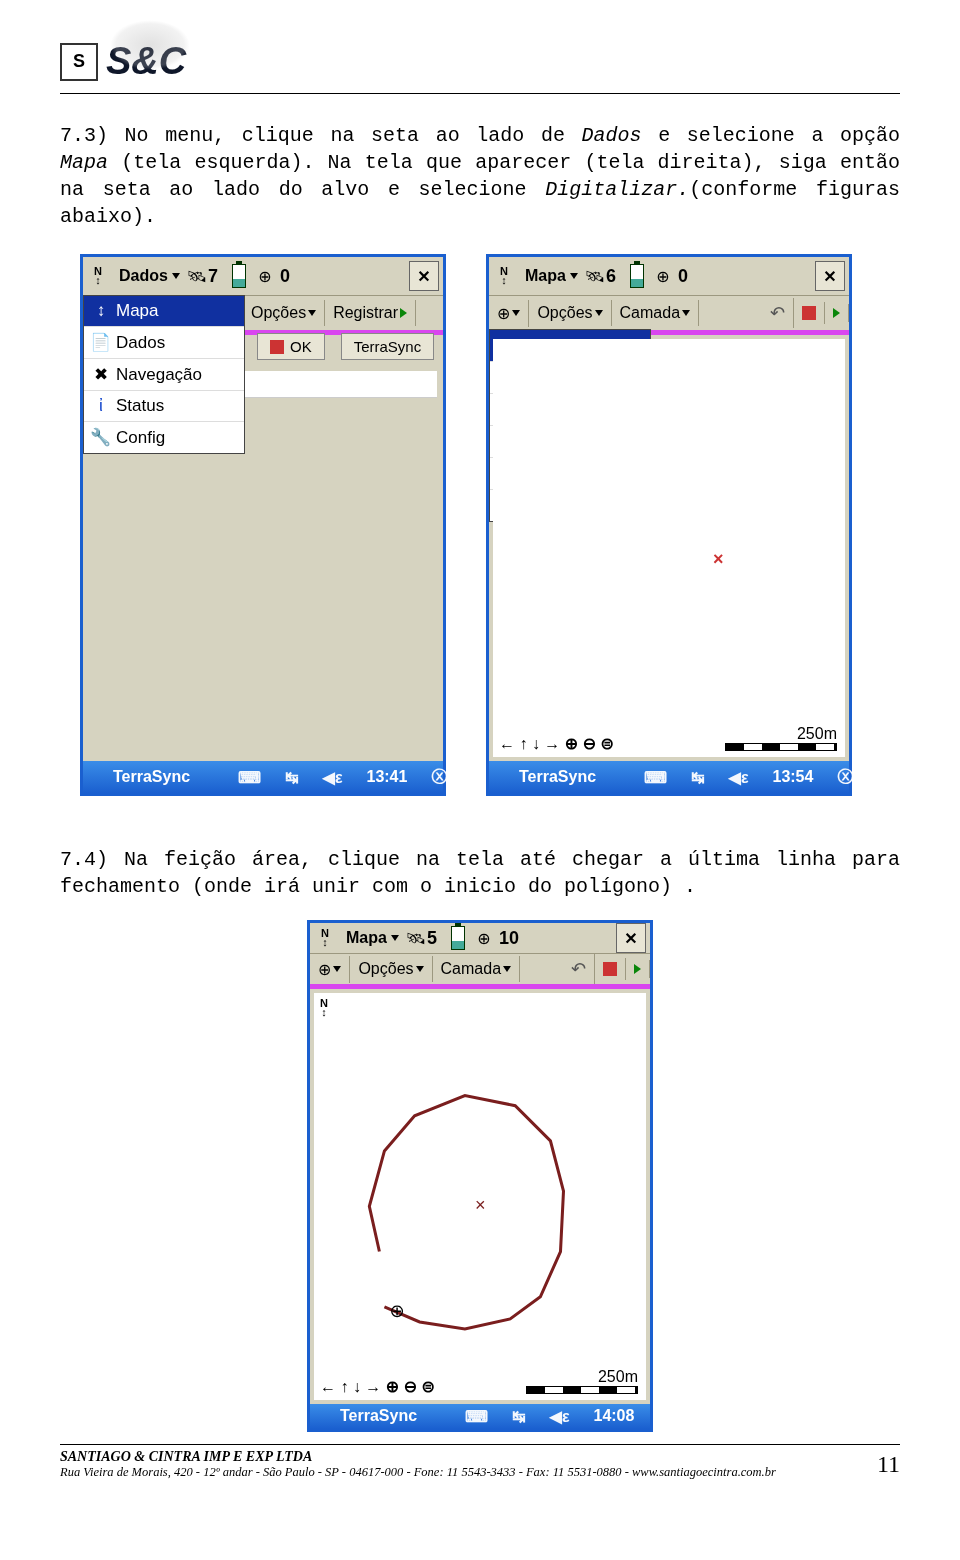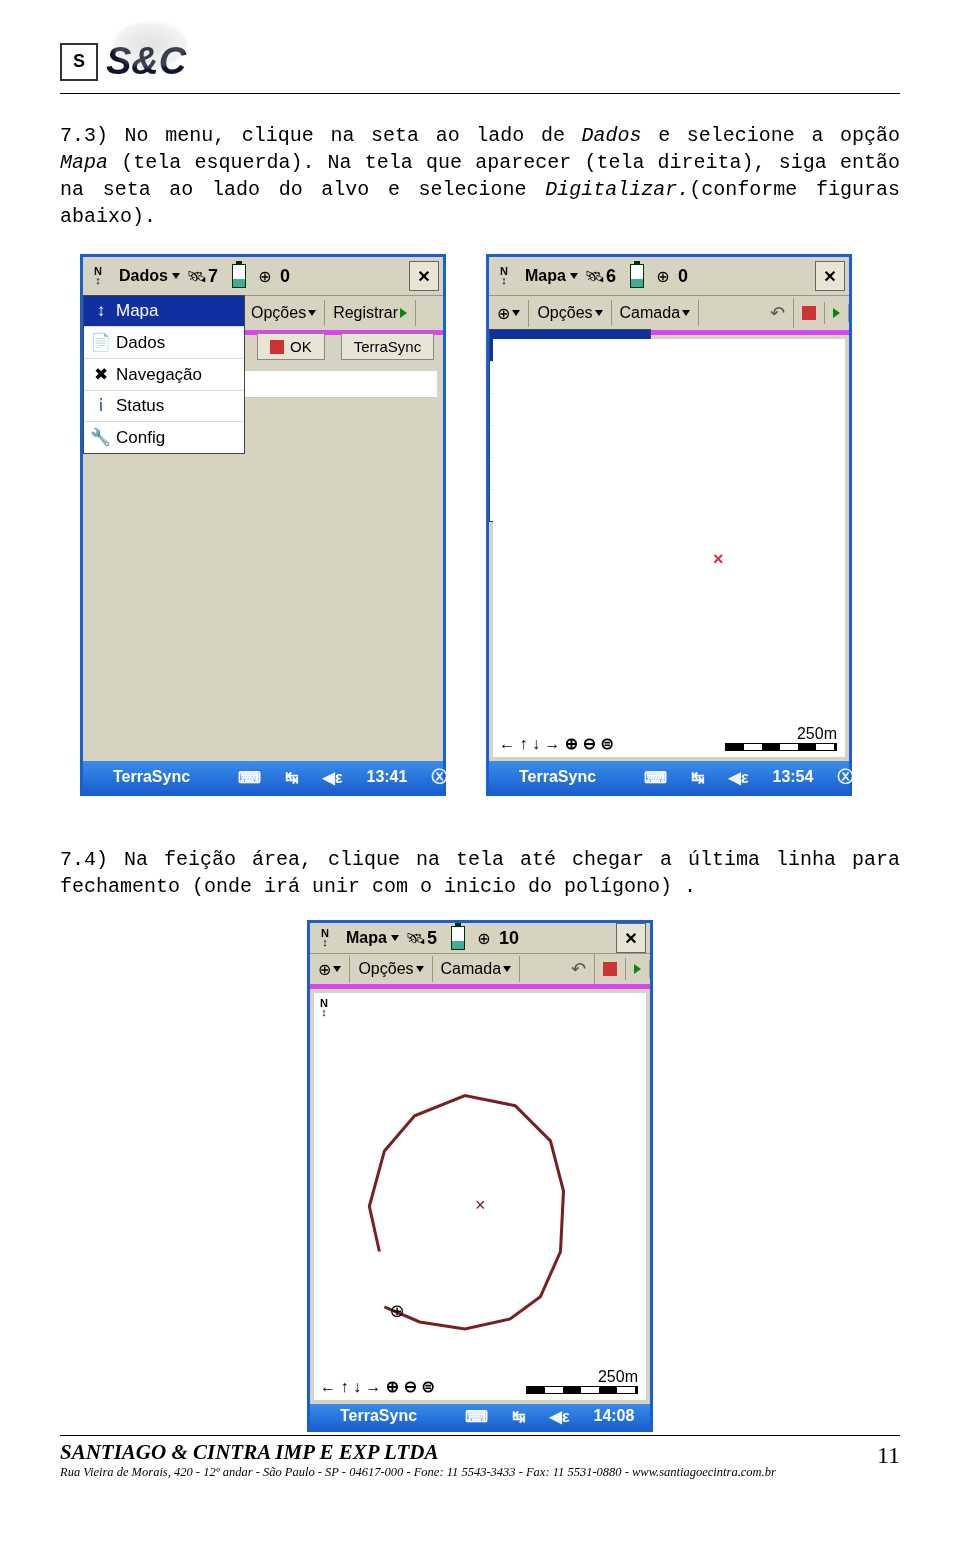--- a/index.html
+++ b/index.html
@@ -272,21 +272,21 @@
     bottom: 20px;
     left: 60px;
     right: 60px;
     border-top: 1px solid #000;
     padding-top: 4px;
     font-family: "Times New Roman", serif;
   }
   .footer .company {
     font-weight: bold;
     font-style: italic;
-    font-size: 21px;
+    font-size: 14px;
   }
   .footer .addr {
     font-style: italic;
     font-size: 12.5px;
   }
   .footer .pagenum {
     position: absolute;
     right: 0;
     top: 6px;
     font-size: 24px;

